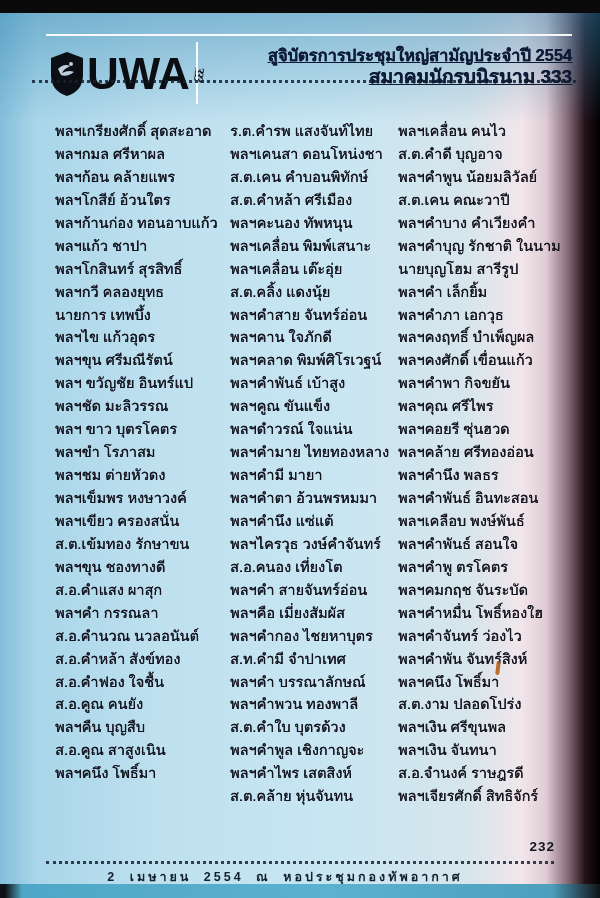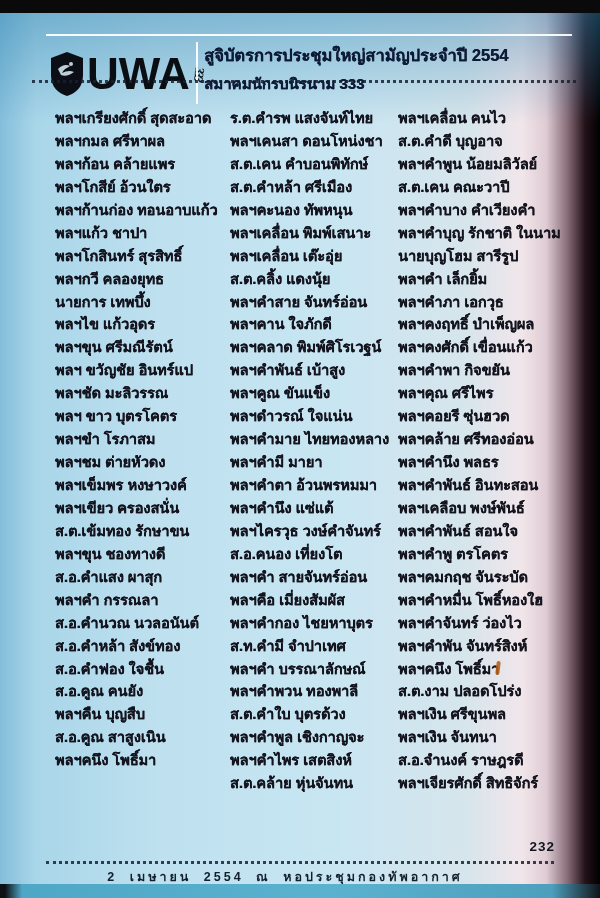--- a/index.html
+++ b/index.html
@@ -18,30 +18,30 @@
   .top-white-line{position:absolute;left:46px;right:28px;top:34px;height:2px;
     background:rgba(255,255,255,.92);}
 
   
   .logo-block{position:absolute;left:50px;top:41px;height:66px;display:flex;align-items:center;}
   .logo-text{font-size:44px;font-weight:bold;color:#0a0e13;line-height:1;letter-spacing:0px;}
   .logo-suffix{writing-mode:vertical-rl;font-family:"Liberation Serif","DejaVu Serif",serif;
     font-style:italic;font-weight:bold;font-size:13px;color:#0a0e13;margin-left:1px;
     transform:rotate(8deg);letter-spacing:-2px;}
   .vline{position:absolute;left:196px;top:42px;width:2px;height:62px;background:rgba(255,255,255,.92);}
-  .titles{position:absolute;left:204px;right:28px;top:44px;text-align:left;color:#0d1b36;}
+  .titles{position:absolute;left:204px;right:28px;top:44px;text-align:right;color:#0d1b36;text-decoration:underline;}
   .title-1{font-size:16.5px;font-weight:bold;line-height:22px;
     text-shadow:.4px 0 0 #0d1b36;}
-  .title-2{font-size:15px;font-weight:bold;line-height:21px;text-shadow:.4px 0 0 #0d1b36;margin-top:7px;}
+  .title-2{font-size:19px;font-weight:bold;line-height:21px;text-shadow:.4px 0 0 #0d1b36;}
   .dotline{border-top:3px dotted rgba(23,32,48,.85);height:0;}
   .header-dots{position:absolute;left:32px;right:24px;top:80px;}
 
   
-  .name-grid{position:absolute;left:55px;right:20px;top:107px;display:grid;
-    grid-template-columns:175px 168px auto;font-weight:bold;}
+  .name-grid{position:absolute;left:55px;right:20px;top:120px;display:grid;
+    grid-template-columns:175px 168px auto;}
   .name-grid ul{list-style:none;margin:0;padding:0;}
   .name-grid li{height:22.95px;line-height:22.95px;font-size:14.5px;color:#14141f;
     white-space:nowrap;text-shadow:.3px 0 0 #14141f;}
 
   
   .pageno{position:absolute;left:0;right:45px;top:839px;text-align:right;
     font-size:13.5px;font-weight:bold;color:#10151e;letter-spacing:1px;}
   .footer-dots{position:absolute;left:46px;right:46px;top:861px;}
   .event{position:absolute;left:0;right:30px;top:867px;text-align:center;
     font-size:12.5px;font-weight:bold;color:#12202e;letter-spacing:3px;word-spacing:6px;}

